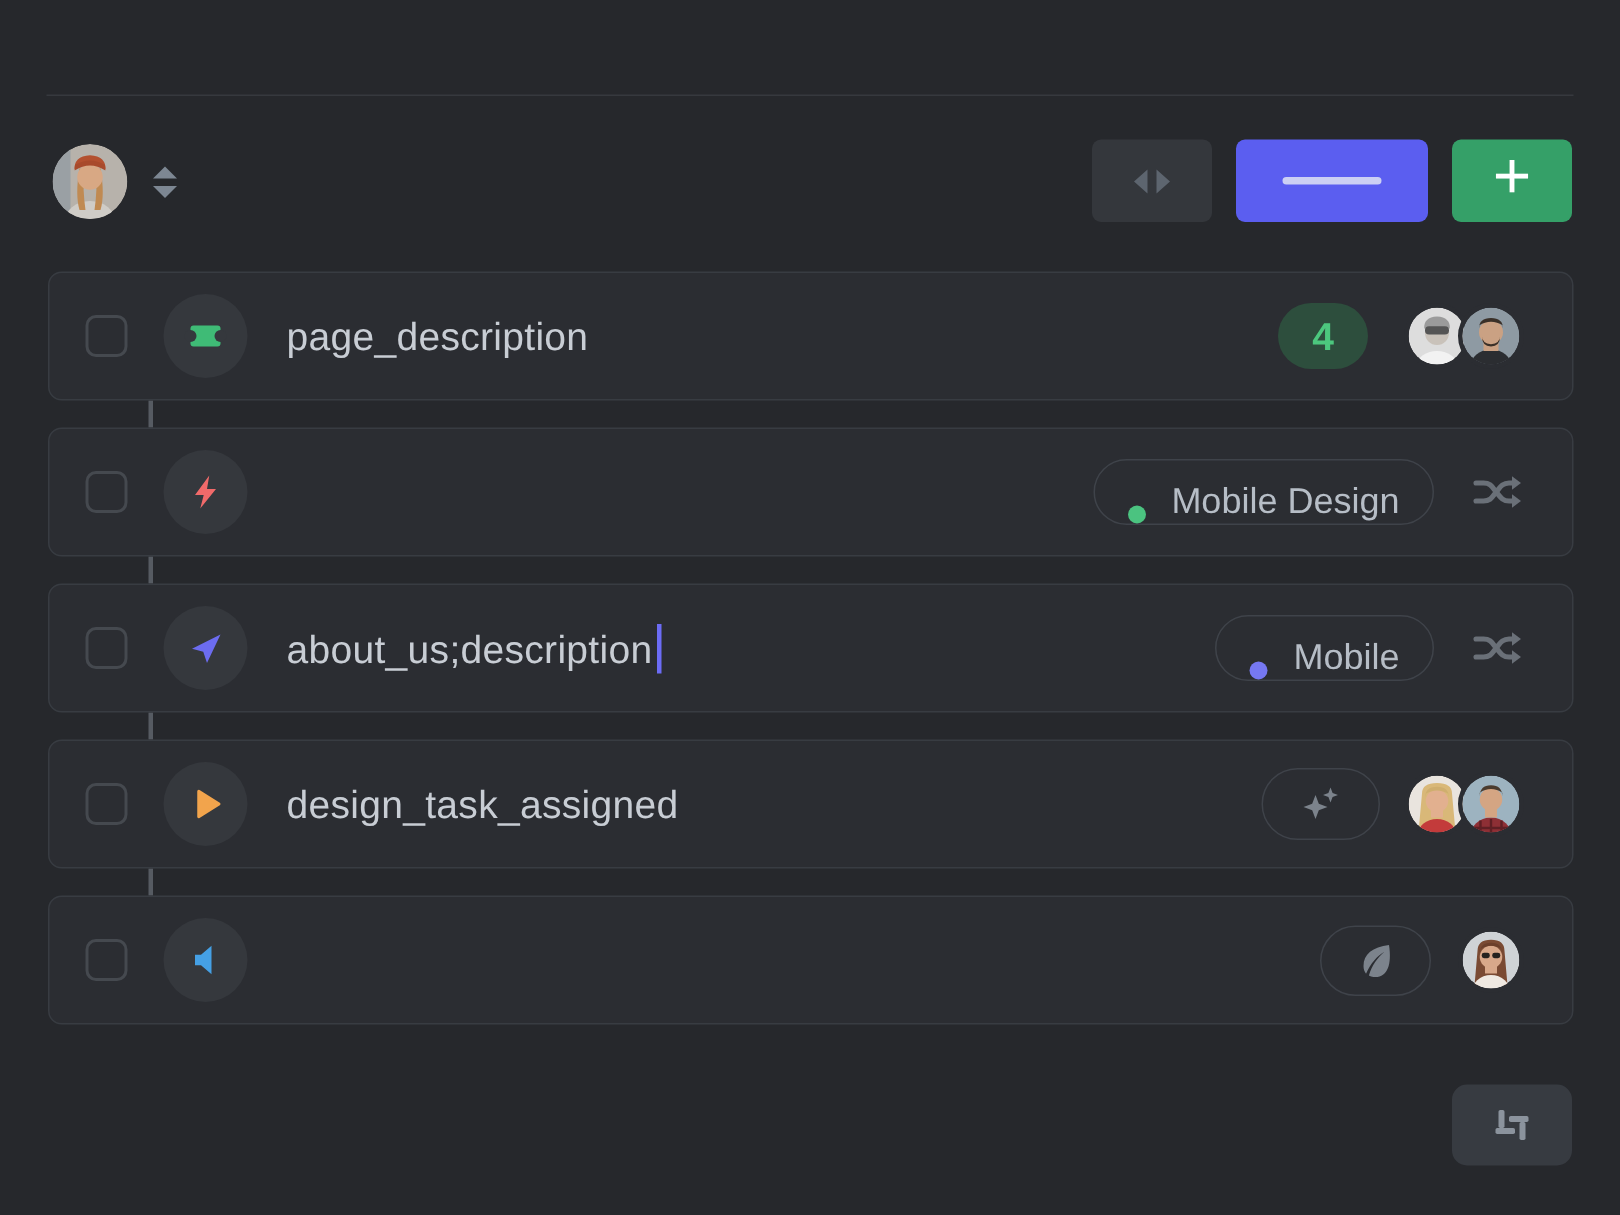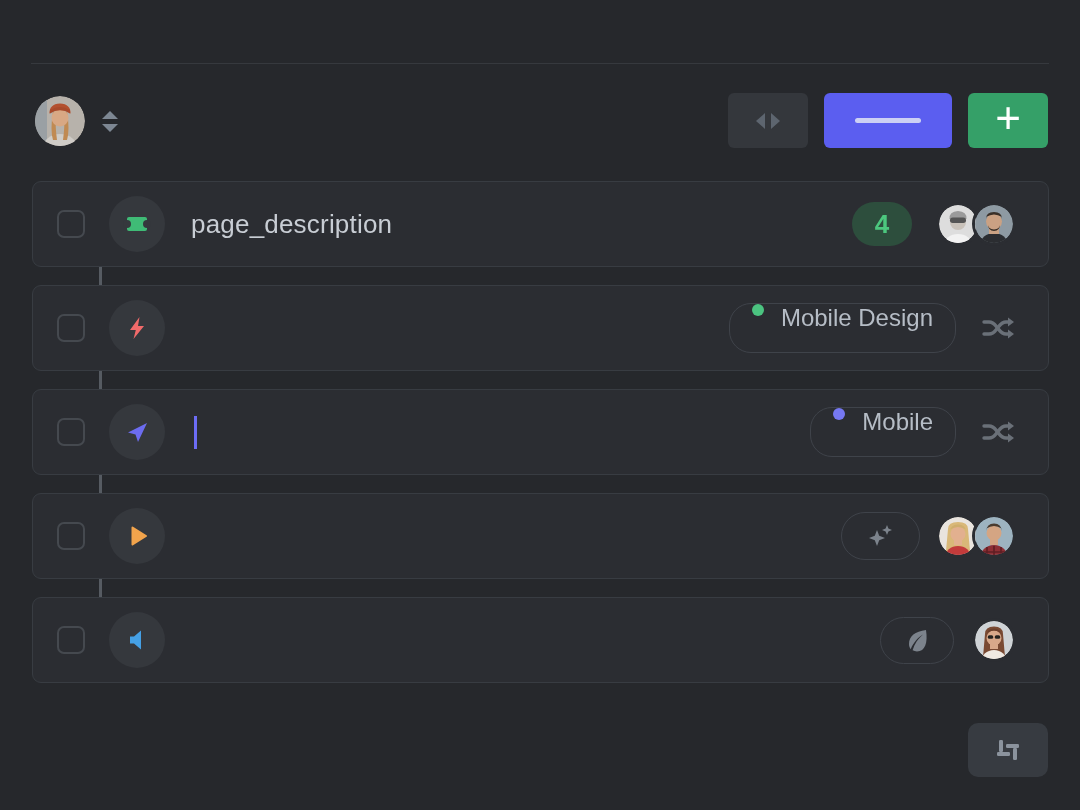--- a/index.html
+++ b/index.html
@@ -114,25 +114,25 @@
     min-width: 60px; height: 44px;
     padding: 0 18px;
     border-radius: 22px;
     background: #2d4e3d;
     color: #4cc77e;
     font-size: 26px; font-weight: 700;
     display: flex; align-items: center; justify-content: center;
   }
 
   .tag-pill {
-    height: 50px;
+    height: 44px;
     padding: 0 22px;
     border: 1px solid #3f434a;
     border-radius: 22px;
-    display: flex; align-items: flex-start; gap: 17px;
+    display: flex; align-items: flex-end; gap: 17px;
     background: transparent;
     cursor: pointer;
   }
   .tag-dot { width: 12px; height: 12px; border-radius: 50%; flex: none; }
   .dot-green  { background: #4bc380; }
   .dot-purple { background: #7678f2; }
   .tag-label { font-size: 24px; color: #b6bdc6; white-space: nowrap; }
 
   .action-pill {
     height: 48px;
@@ -273,21 +273,21 @@
 
     <div class="connector"></div>
 
     <div class="task-row">
       <button class="checkbox"></button>
       <div class="icon-circle">
         <svg width="34" height="34" viewBox="0 0 34 34">
           <path d="M27 8 L8 17.5 L15.5 19.5 L18 27 Z" fill="#6c6cf0"></path>
         </svg>
       </div>
-      <span class="task-title"><span class="caret"></span></span>
+      <span class="task-title"><span>about_us;description</span><span class="caret"></span></span>
       <div class="row-right">
         <button class="tag-pill">
           <span class="tag-dot dot-purple"></span>
           <span class="tag-label">Mobile</span>
         </button>
         <button class="icon-btn">
           <svg width="36" height="32" viewBox="0 0 36 32">
             <path d="M4 10 H9 C14 10 15 13 17.5 16 C20 19 21.5 22 26 22 H29" stroke="#6a7078" stroke-width="3.4" fill="none" stroke-linecap="round"></path>
             <path d="M4 22 H9 C14 22 15 19 17.5 16 C20 13 21.5 10 26 10 H29" stroke="#6a7078" stroke-width="3.4" fill="none" stroke-linecap="round"></path>
             <path d="M28 5.5 L34 10 L28 14.5 Z" fill="#6a7078"></path>
@@ -299,20 +299,21 @@
 
     <div class="connector"></div>
 
     <div class="task-row">
       <button class="checkbox"></button>
       <div class="icon-circle">
         <svg width="32" height="32" viewBox="0 0 32 32">
           <path d="M11.5 7.5 L25 16 L11.5 24.5 Z" fill="#f2a44c" stroke="#f2a44c" stroke-width="2" stroke-linejoin="round"></path>
         </svg>
       </div>
+      <span class="task-title">design_task_assigned</span>
       <div class="row-right" style="gap: 16px;">
         <button class="action-pill sparkles">
           <svg width="34" height="32" viewBox="0 0 34 32">
             <path d="M13 10 L15.2 15.8 L21 18 L15.2 20.2 L13 26 L10.8 20.2 L5 18 L10.8 15.8 Z" fill="#7c838c"></path>
             <path d="M23 5 L24.4 8.6 L28 10 L24.4 11.4 L23 15 L21.6 11.4 L18 10 L21.6 8.6 Z" fill="#7c838c"></path>
           </svg>
         </button>
         <div class="avatar-stack">
           <span class="avatar">
             <svg width="38" height="38" viewBox="0 0 38 38">

